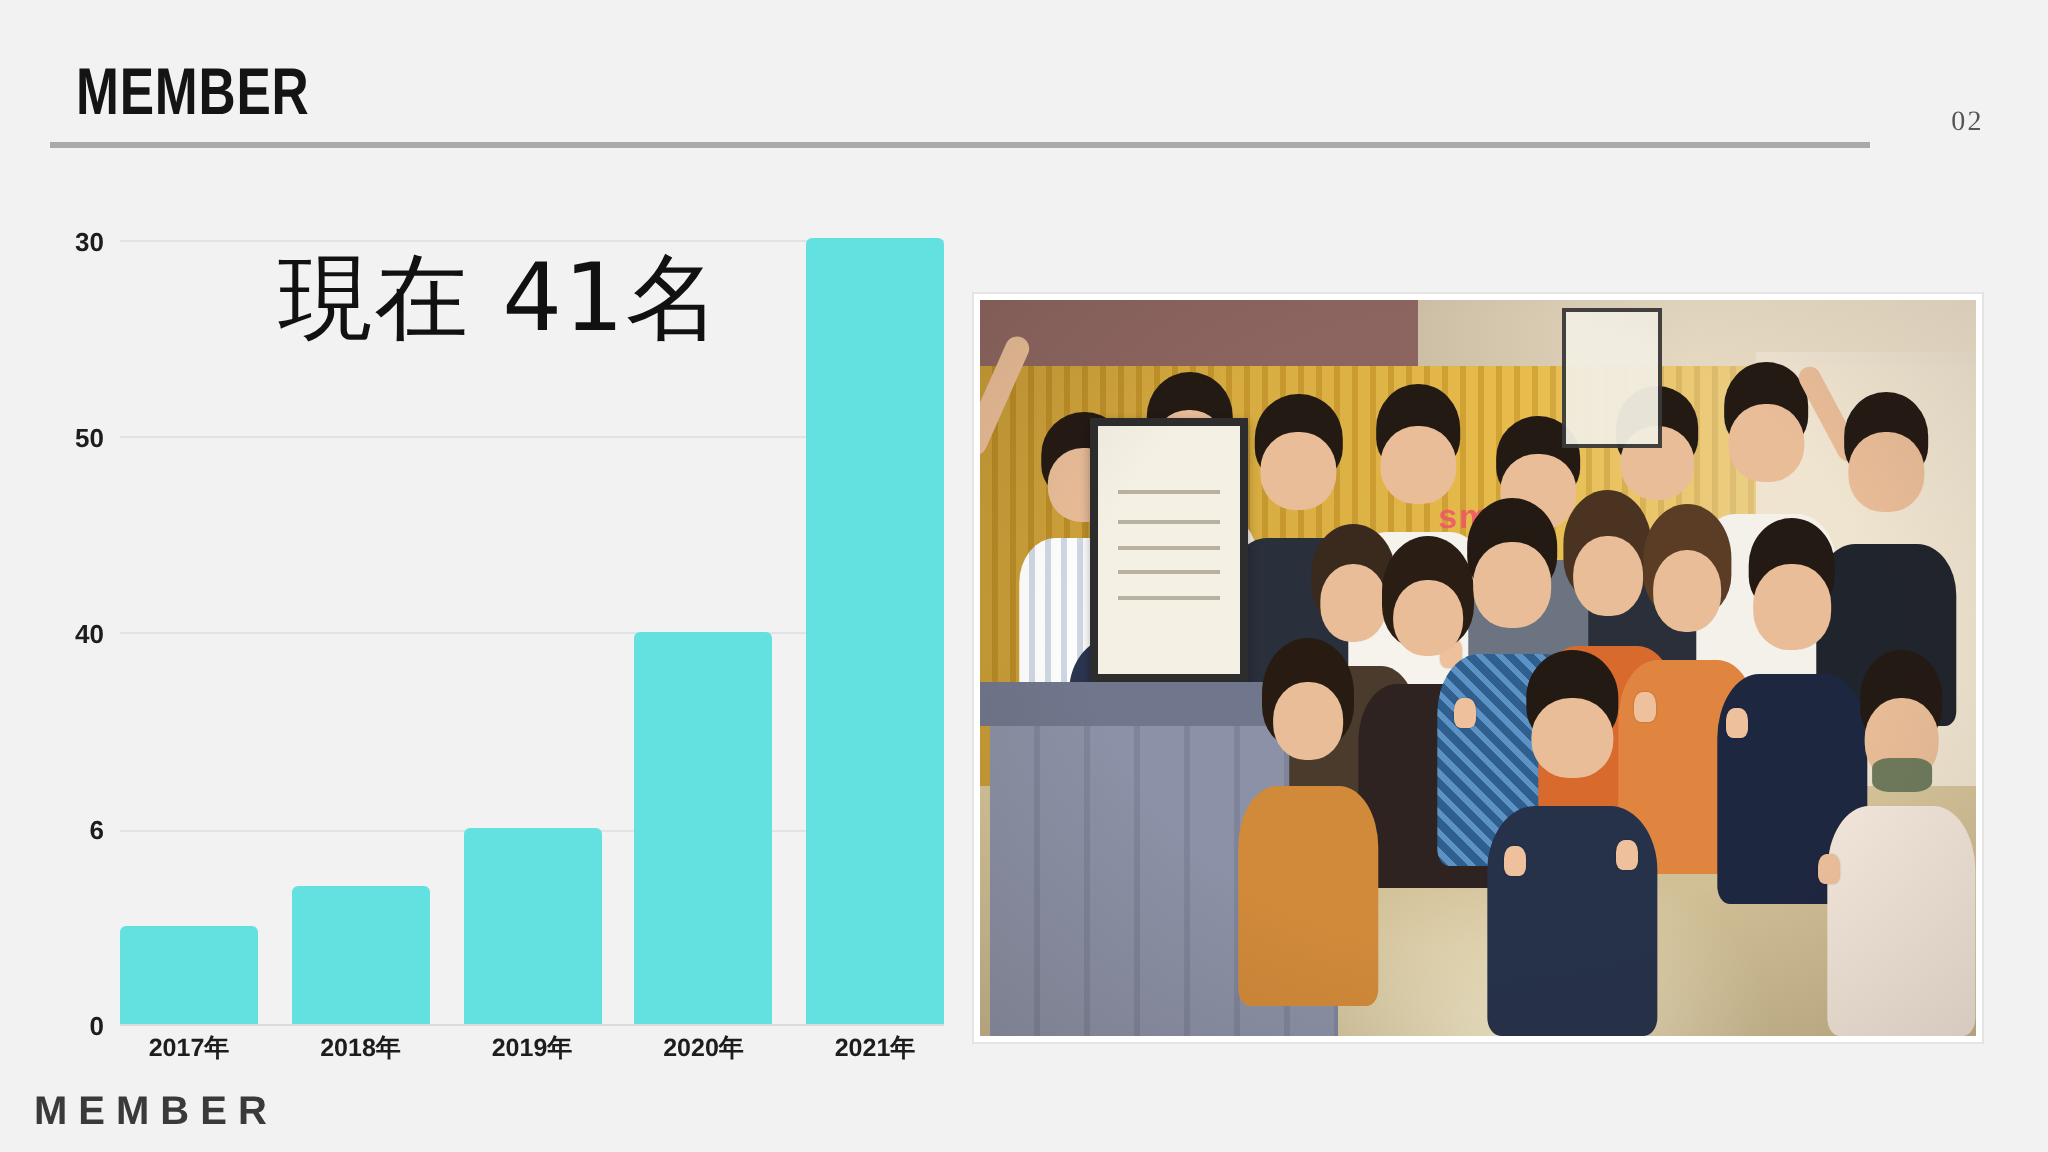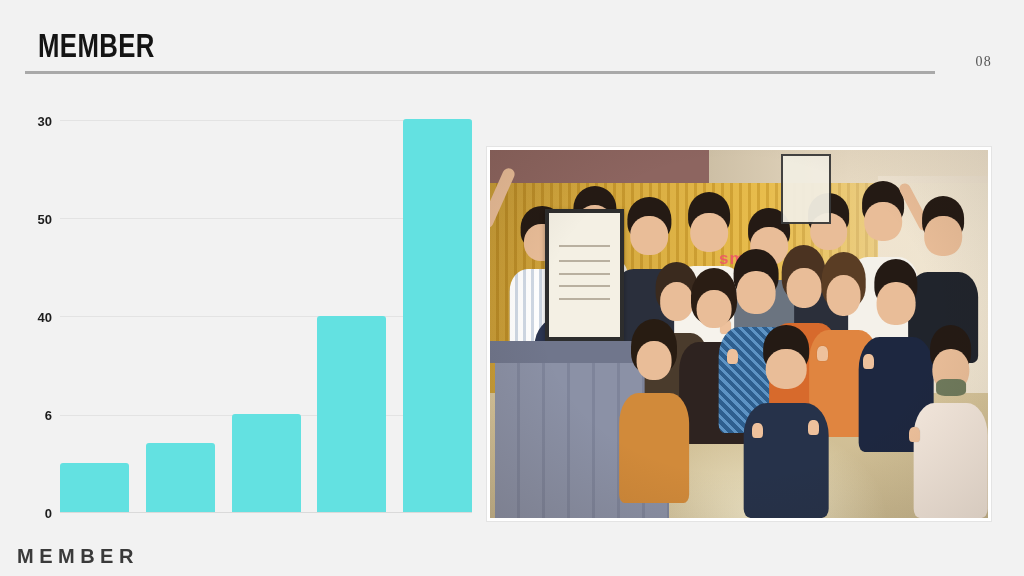--- a/index.html
+++ b/index.html
@@ -243,21 +243,21 @@
     position:absolute; inset:0;
     background:radial-gradient(ellipse at 50% 45%, rgba(0,0,0,0) 55%, rgba(40,25,10,.14));
     pointer-events:none;
   }
 </style>
 </head>
 <body>
 
 <div class="slide-title">MEMBER</div>
 <div class="title-rule"></div>
-<div class="page-num">08</div>
+<div class="page-num">02</div>
 
 <div class="chart">
 
   <div class="y-axis">
     <div class="y-tick" style="top:413px">0</div>
     <div class="y-tick" style="top:315px">6</div>
     <div class="y-tick" style="top:217px">40</div>
     <div class="y-tick" style="top:119px">50</div>
     <div class="y-tick" style="top:21px">30</div>
   </div>
@@ -271,21 +271,29 @@
 
     <div class="bars">
       <div class="bar" style="height:49px"></div>
       <div class="bar" style="height:69px"></div>
       <div class="bar" style="height:98px"></div>
       <div class="bar" style="height:196px"></div>
       <div class="bar" style="height:393px"></div>
     </div>
   </div>
 
-
+  <div class="x-axis">
+    <div class="x-tick">2017年</div>
+    <div class="x-tick">2018年</div>
+    <div class="x-tick">2019年</div>
+    <div class="x-tick">2020年</div>
+    <div class="x-tick">2021年</div>
+  </div>
+
+  <div class="chart-overlay">現在 41名</div>
 </div>
 
 <div class="photo-frame">
   <div class="photo">
 
     <div class="ph-ceiling"></div>
     <div class="ph-ceiling2"></div>
     <div class="ph-wall"></div>
     <div class="ph-wall-right"></div>
     <div class="ph-wall-shade"></div>

